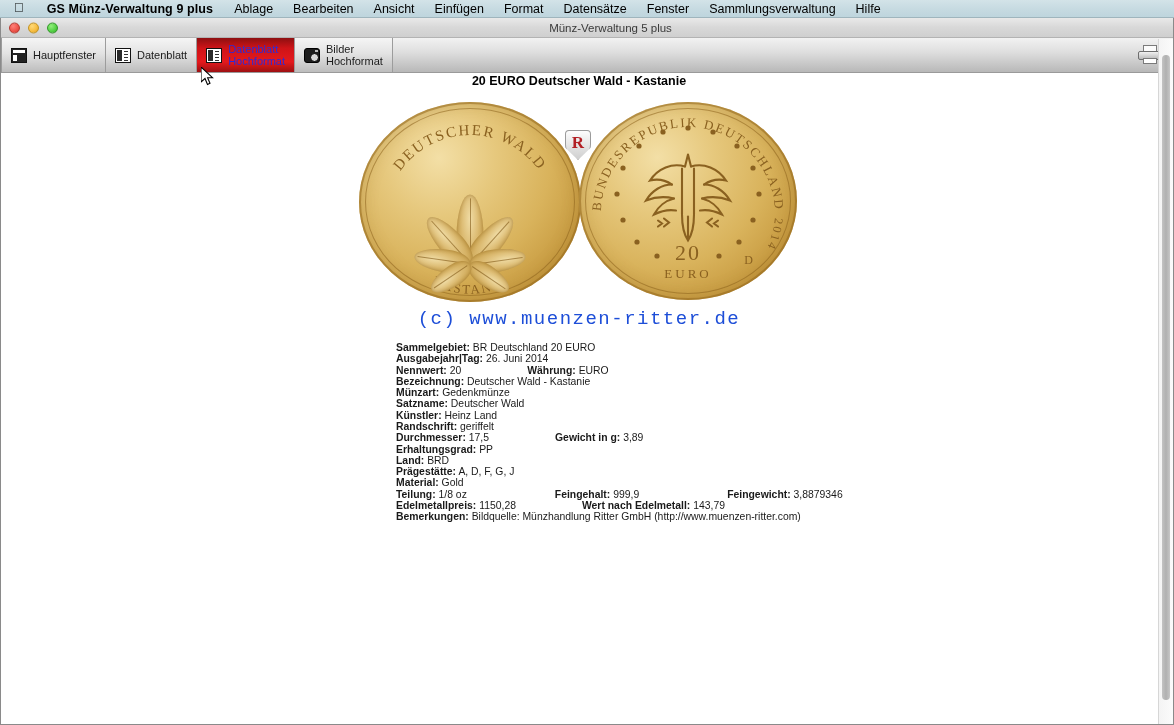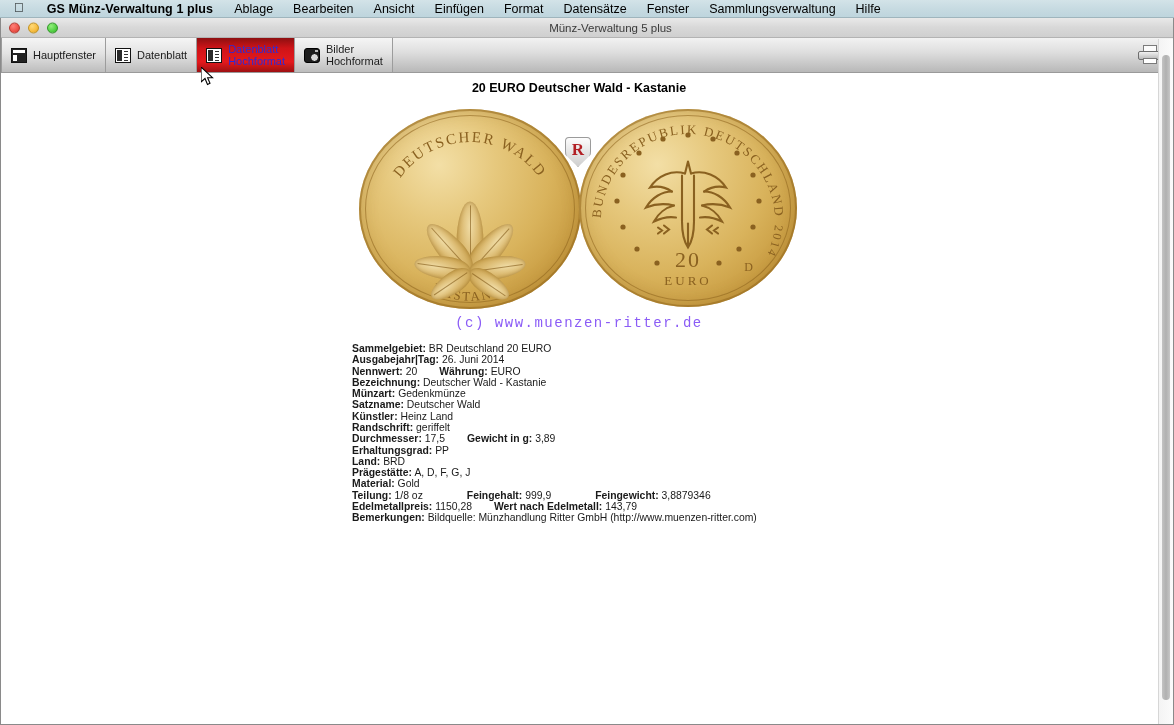--- a/index.html
+++ b/index.html
@@ -117,21 +117,21 @@
     border-radius: 5px;
   }
 
   
   #content {
     position: absolute; left: 0; top: 56px; right: 16px; bottom: 0;
     background: #fff; overflow: hidden;
   }
   #page-title {
     text-align: center; font-size: 12.5px; font-weight: bold;
-    color: #000; margin-top: 7px;
+    color: #000; 
   }
 
   #coin-area { position: relative; height: 222px; margin-top: 6px; }
 
   
   #r-badge {
     position: absolute; left: 564px; top: 36px; width: 26px; height: 30px;
   }
   #r-badge .shield {
     position: absolute; inset: 0;
@@ -191,43 +191,43 @@
   }
   .denom-20 { font-size: 22px; letter-spacing: 2px; bottom: 34px; }
   .denom-eu { font-size: 13px; letter-spacing: 3px; bottom: 18px; }
   .mintmark { position:absolute; right: 44px; bottom: 32px; font-family:"Liberation Serif",serif;
               font-size: 12px; color:#8a6120; }
 
   .stars { position:absolute; inset:0; }
 
   #watermark {
     text-align: center; font-family: "Liberation Mono", monospace;
-    font-size: 14px; color: #8b5cf6; letter-spacing: 1.5px;
+    font-size: 19px; color: #1d4ed8; letter-spacing: 1.5px;
     margin-top: -8px;
   }
 
   
   #fields {
     margin: 12px 0 0 351px; font-size: 10.4px; color: #1a1a1a; line-height: 1.085;
   }
   .field-row { white-space: pre; }
-  .field-row .k { font-weight: bold; }
+  .field-row .k { font-weight: bold; margin-left: 44px; }
   .field-row .v { font-weight: normal; }
   .gap { display:inline-block; width: 22px; }
   .gap-wide { display:inline-block; width: 44px; }
 
   
   #cursor { position:absolute; left:200px; top:49px; width:14px; height:20px; pointer-events:none; }
 </style>
 </head>
 <body>
 
 <div id="menubar">
   <div class="menu-apple"></div>
-  <div class="menu-app-title">GS Münz-Verwaltung 1 plus</div>
+  <div class="menu-app-title">GS Münz-Verwaltung 9 plus</div>
   <div class="menu-item">Ablage</div>
   <div class="menu-item">Bearbeiten</div>
   <div class="menu-item">Ansicht</div>
   <div class="menu-item">Einfügen</div>
   <div class="menu-item">Format</div>
   <div class="menu-item">Datensätze</div>
   <div class="menu-item">Fenster</div>
   <div class="menu-item">Sammlungsverwaltung</div>
   <div class="menu-item">Hilfe</div>
 </div>

